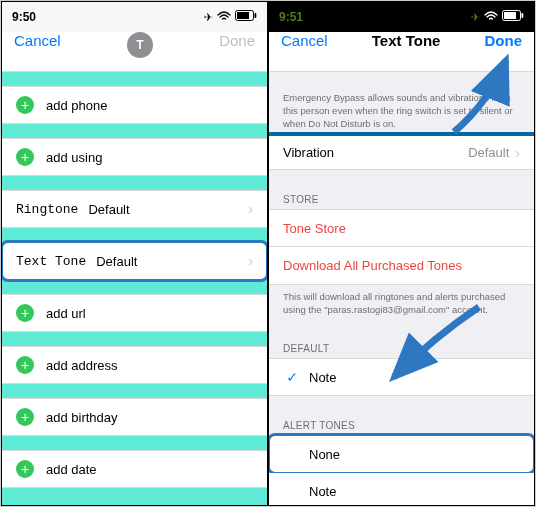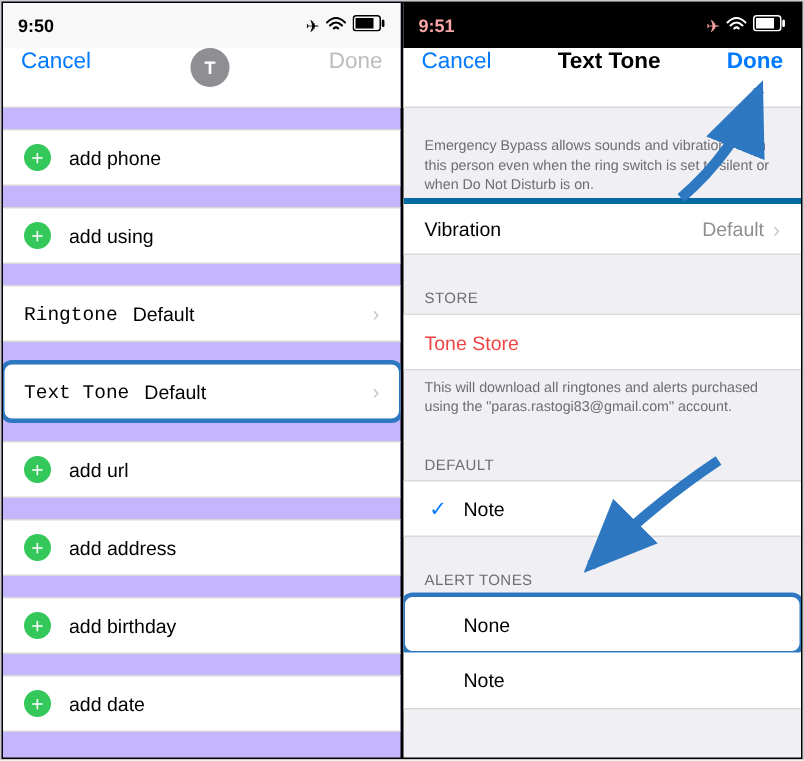--- a/index.html
+++ b/index.html
@@ -1,23 +1,23 @@
 <!DOCTYPE html>
 <html><head>
 <meta charset="utf-8">
 <style>
   * { box-sizing: border-box; margin: 0; padding: 0; font-family: -apple-system, "Helvetica Neue", Arial, sans-serif; }
   body { background: #fff; width: 536px; height: 507px; overflow: hidden; }
   .wrap { display: flex; width: 100%; height: 100%; border: 1px solid #ccc; }
   .phone { flex: 1; min-width: 0; display: flex; flex-direction: column; border: 1.5px solid #000; background: #efeff4;}
   .phone + .phone { border-left-width: 1.5px; }
-  .leftphone { background: #c4b5fd; }
+  .leftphone { background: #5eead4; }
   
   .sbar { height: 30px; background: #f8f8f8; display: flex; align-items: center; padding: 0 10px; justify-content: space-between; font-size: 12px; }
-  .sbar.dark { background: #000; color: #fca5a5; }
+  .sbar.dark { background: #000; color: #4d7c0f; }
   .sbar .time { font-weight: 600; }
   .sbar .icons { display: flex; gap: 4px; align-items: center;}
   .plane { font-size: 11px; }
   
   .nav { height: 40px; background: #fff; border-bottom: 1px solid #d9d9d9; display:flex; align-items:flex-start; justify-content:space-between; padding:0 12px; }
   .nav .title { font-weight:600; font-size:15px; color:#000; }
   .nav .btn { font-size:15px; color:#007aff; }
   .nav .btn.disabled { color:#bdbdbd; }
   .nav .btn.bold { font-weight:600; }
   .avatar { width:26px; height:26px; border-radius:50%; background:#8e8e93; color:#fff; display:flex; align-items:center; justify-content:center; font-size:12px; font-weight:600;}
@@ -162,20 +162,23 @@
           <span class="label">Vibration</span>
           <span class="valr">Default</span>
           <span class="chev2">›</span>
         </div>
       </div>
       <div class="group tight">
         <div class="grouphdr">STORE</div>
         <div class="row linkrow">
           <span class="label">Tone Store</span>
         </div>
+        <div class="row linkrow">
+          <span class="label">Download All Purchased Tones</span>
+        </div>
         <div class="footnote">This will download all ringtones and alerts purchased using the "paras.rastogi83@gmail.com" account.</div>
       </div>
       <div class="group tight">
         <div class="grouphdr">DEFAULT</div>
         <div class="row">
           <span class="check">✓</span>
           <span class="label">Note</span>
         </div>
       </div>
       <div class="group tight">

